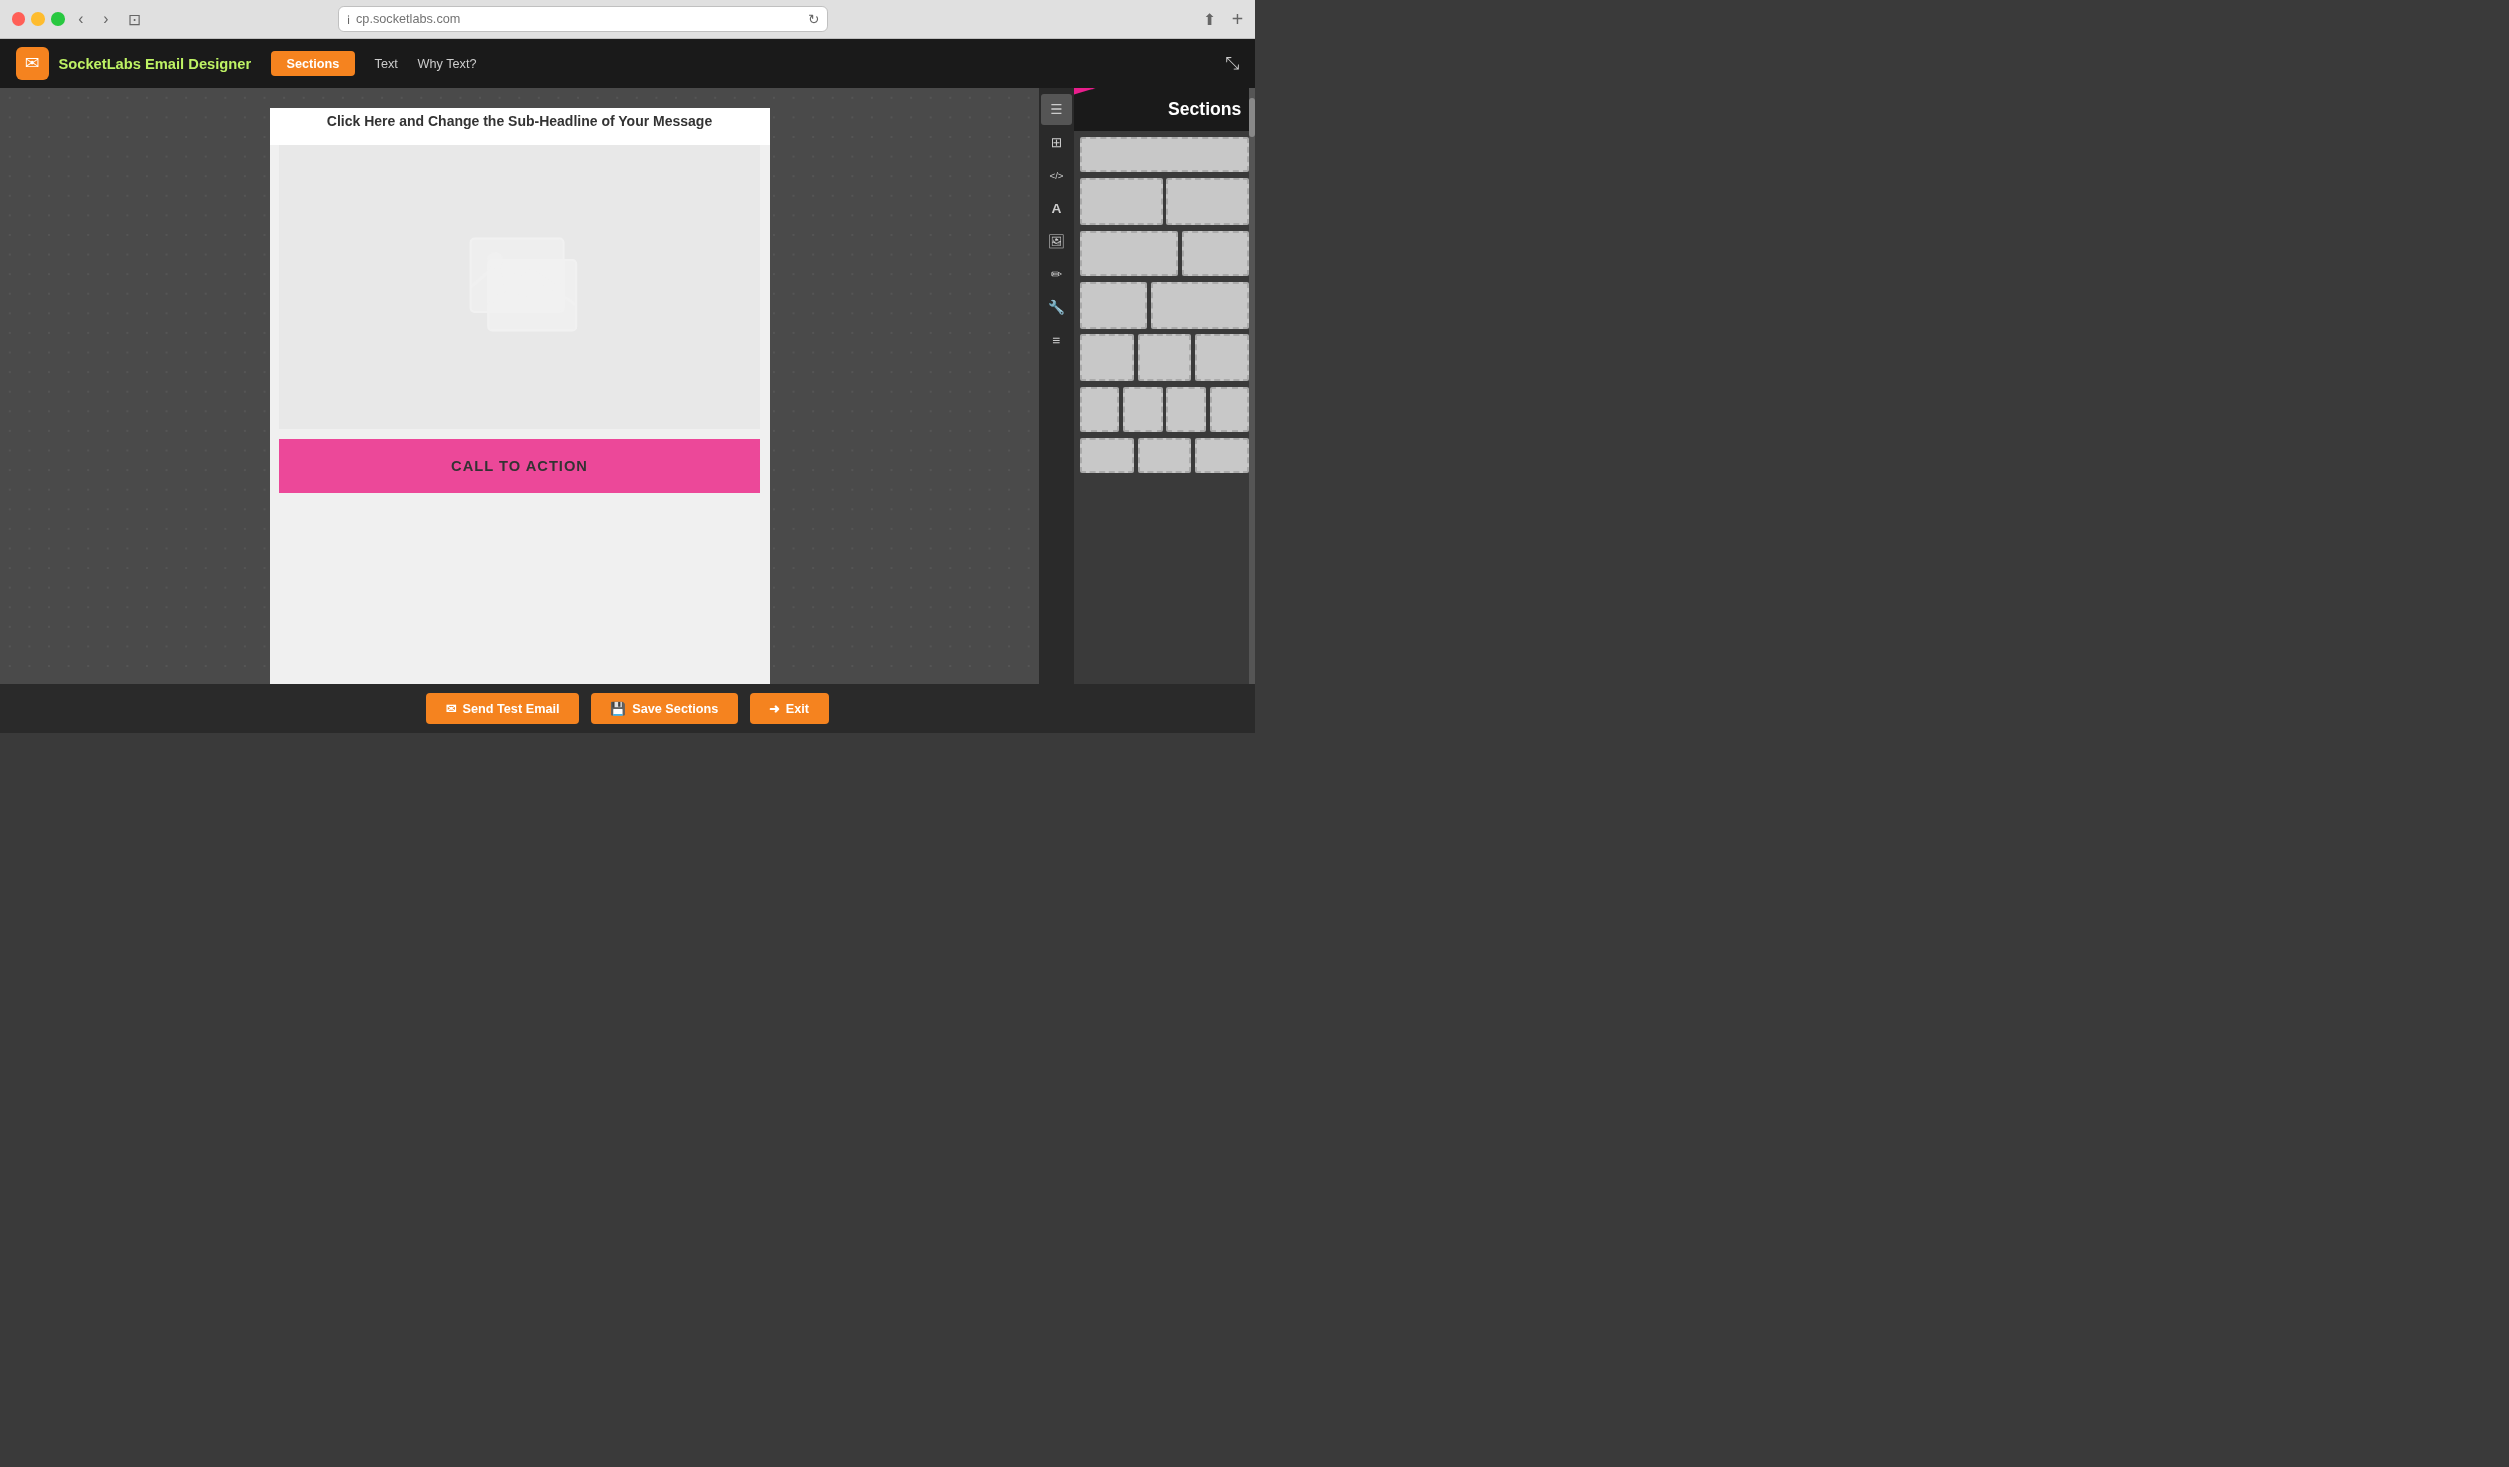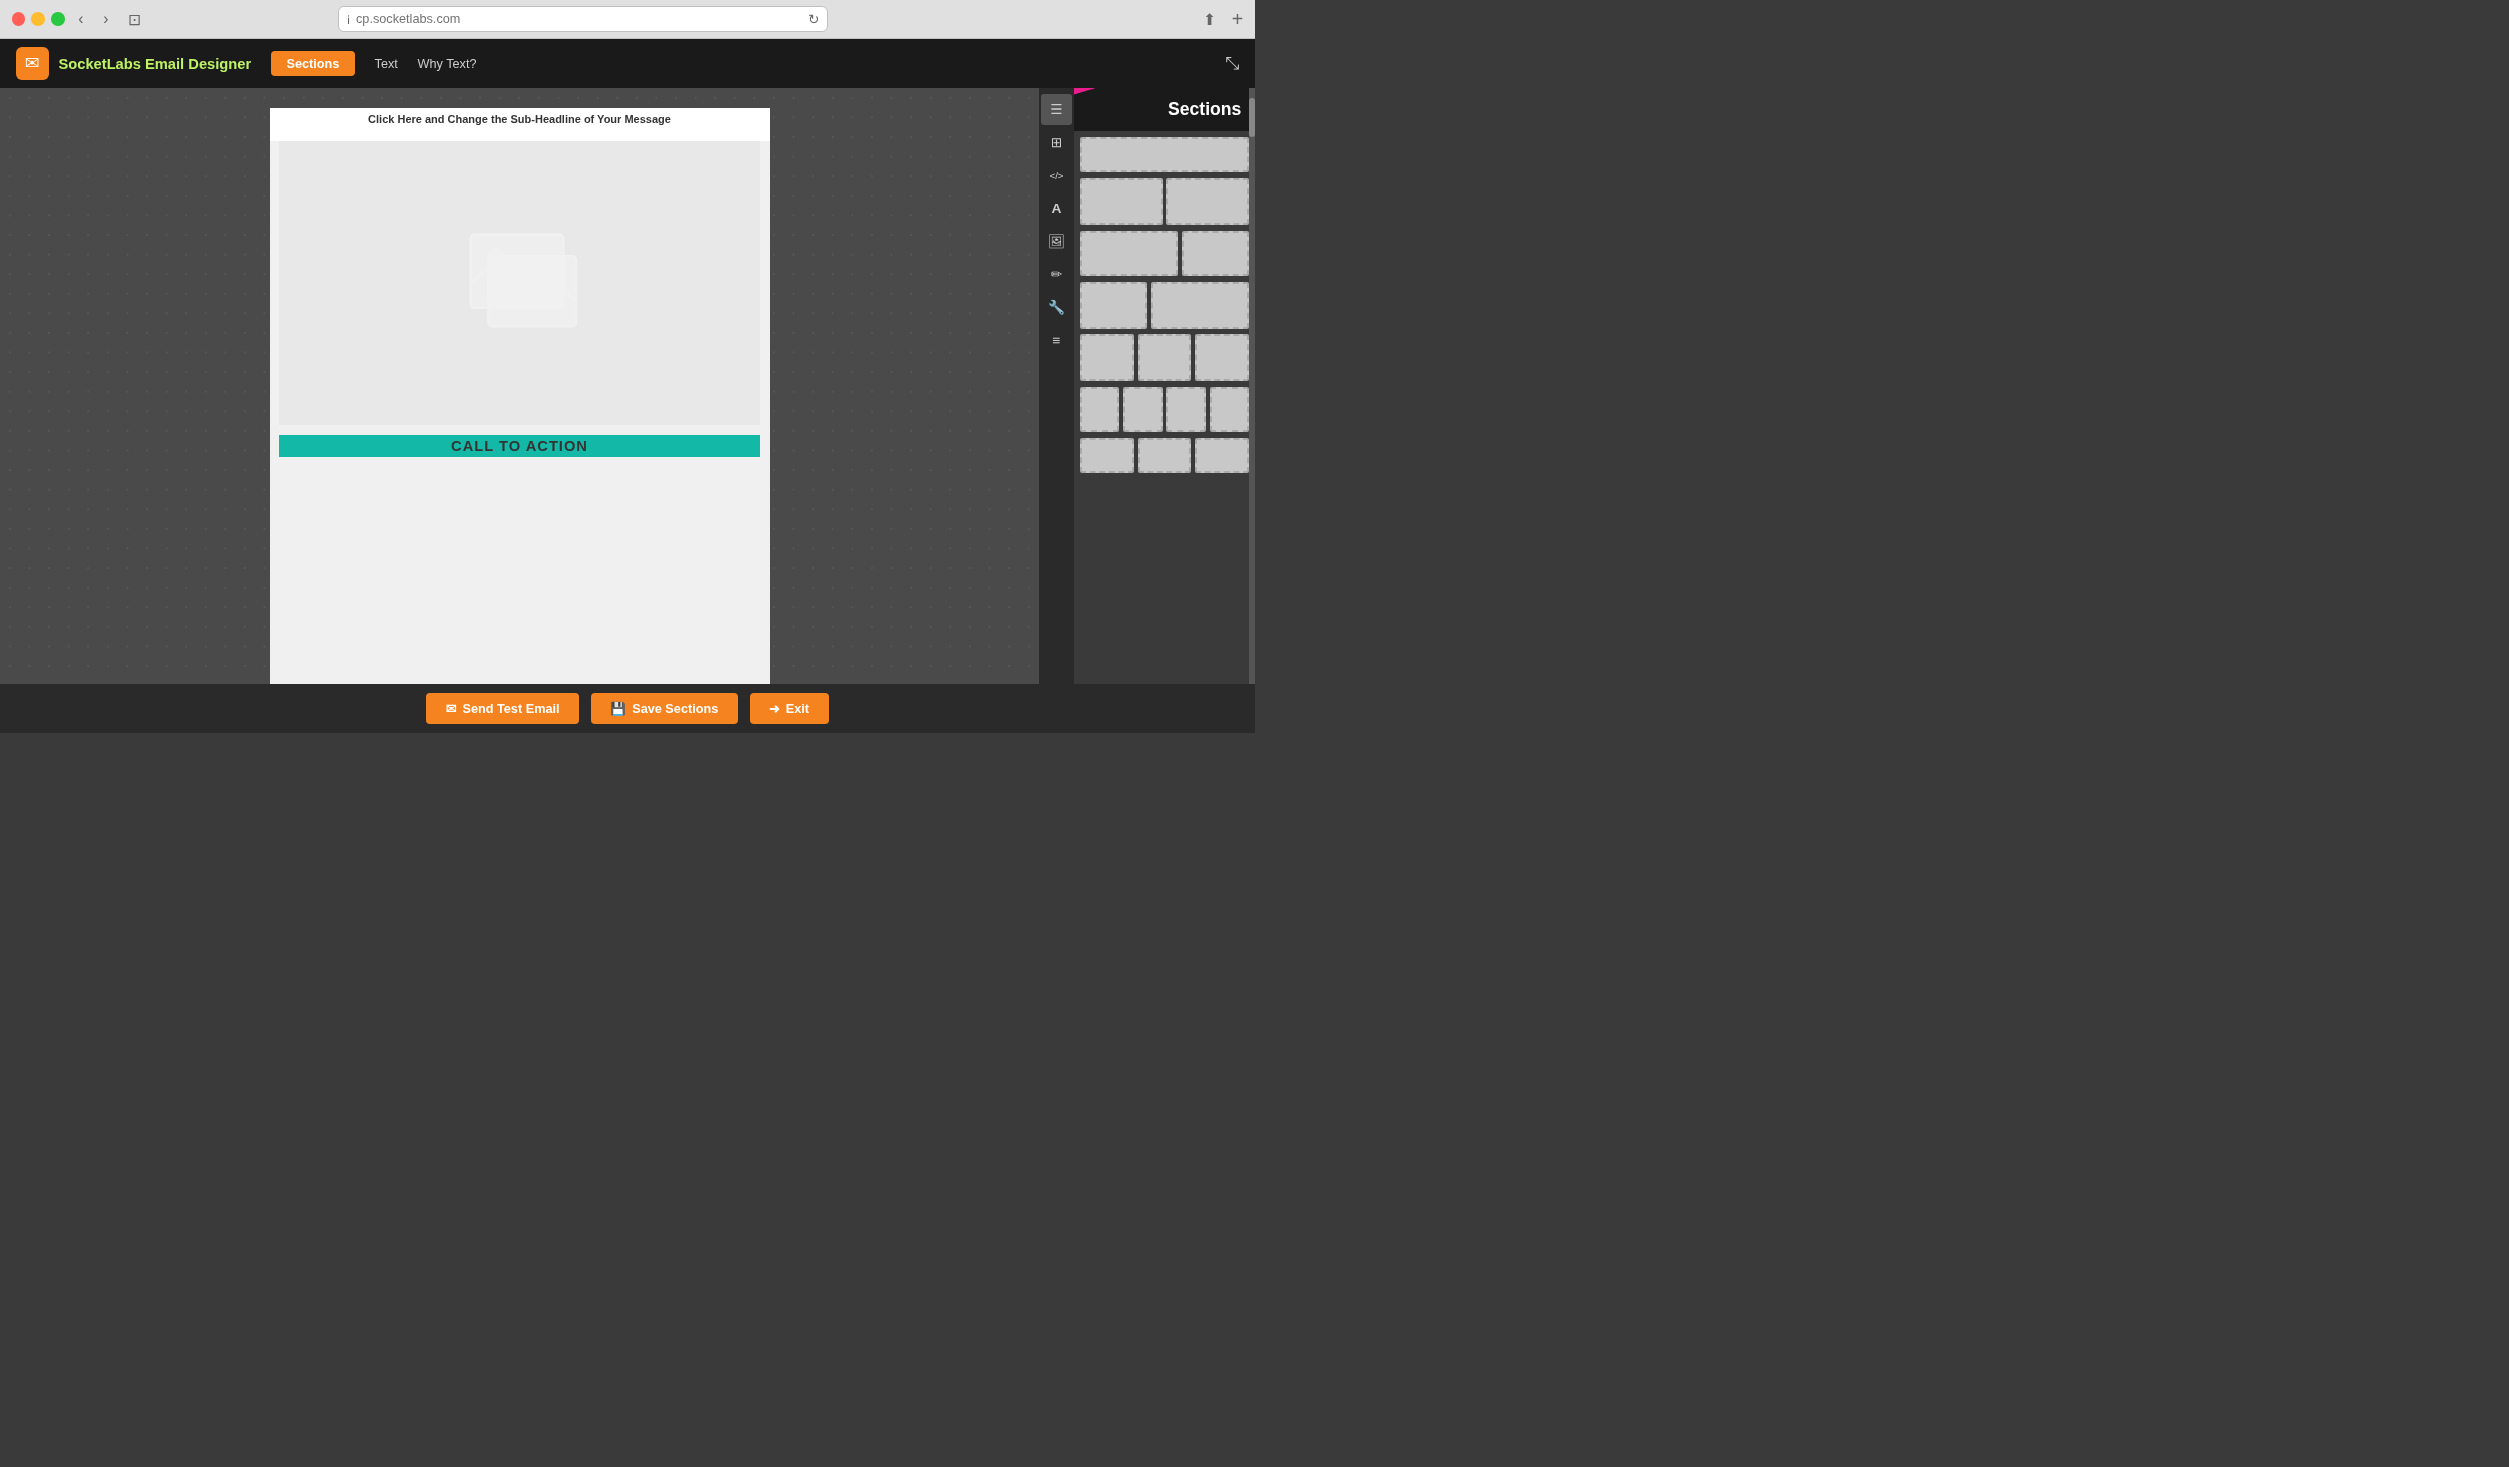--- a/index.html
+++ b/index.html
@@ -108,39 +108,39 @@
       font-weight: 800;
       color: #222;
       letter-spacing: 1px;
     }
     .email-subheading {
       text-align: center;
       padding: 5.9px 19.6px 15.7px;
       background: white;
     }
     .email-subheading p {
-      font-size: 11px;
+      font-size: 14px;
       font-weight: 700;
       color: #333;
     }
 
     .email-image-placeholder {
       background: #e8e8e8;
       margin: 0 9.8px;
       height: 284px;
       display: flex;
       align-items: center;
       justify-content: center;
     }
     .image-icon { opacity: 0.4; }
 
     .email-cta {
-      background: #14b8a6;
+      background: #ec4899;
       margin: 9.8px;
-      padding: 2px;
+      padding: 18px;
       text-align: center;
     }
     .email-cta span {
       font-size: 14.7px;
       font-weight: 700;
       color: #333;
       letter-spacing: 1px;
     }
 
     

